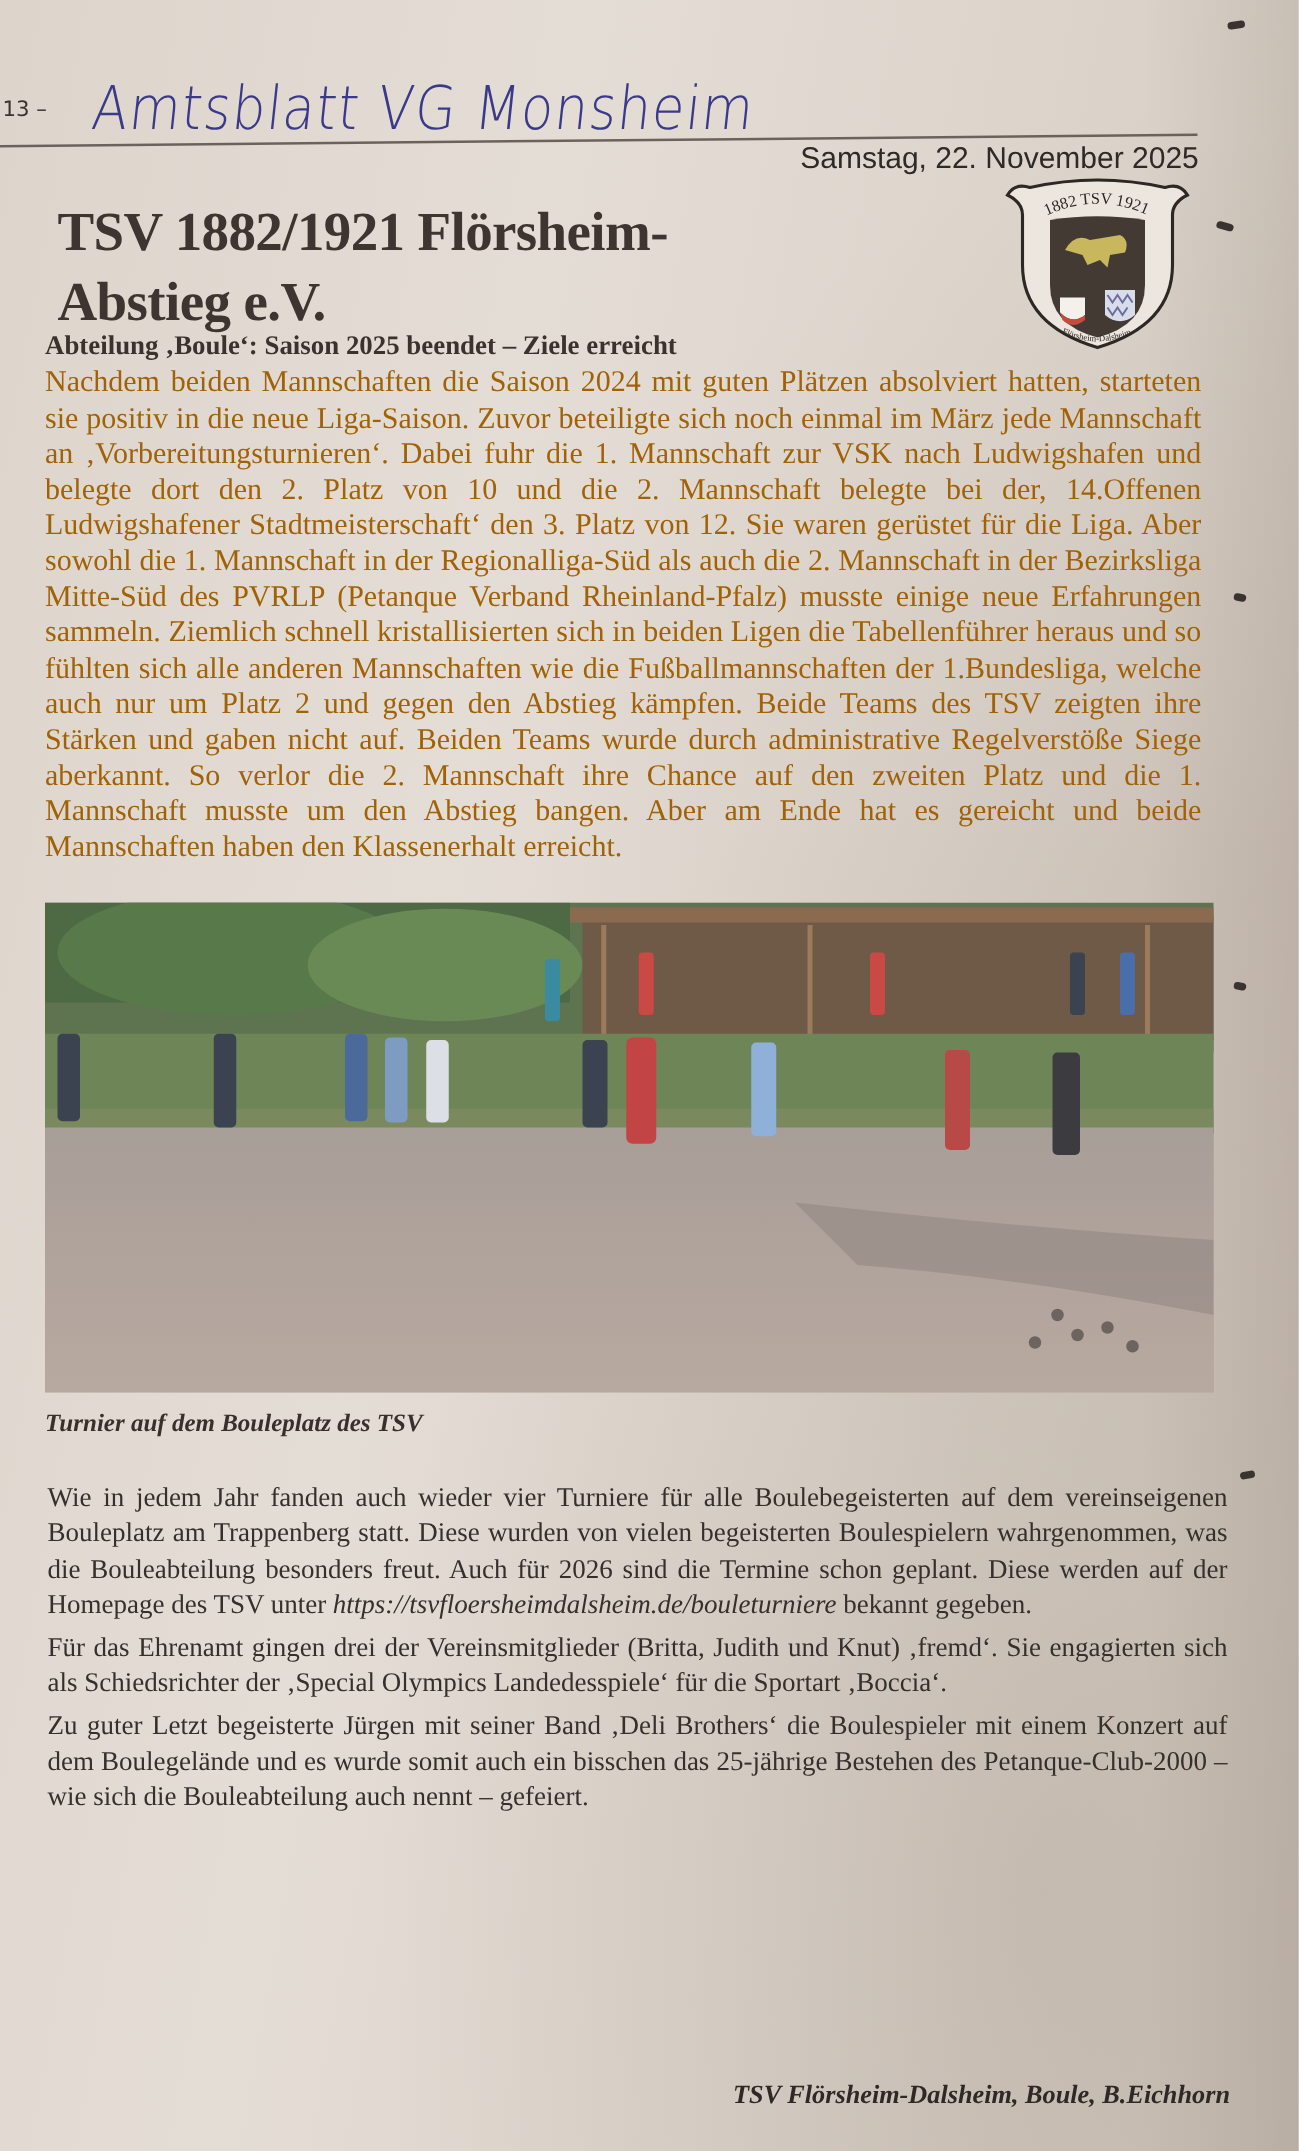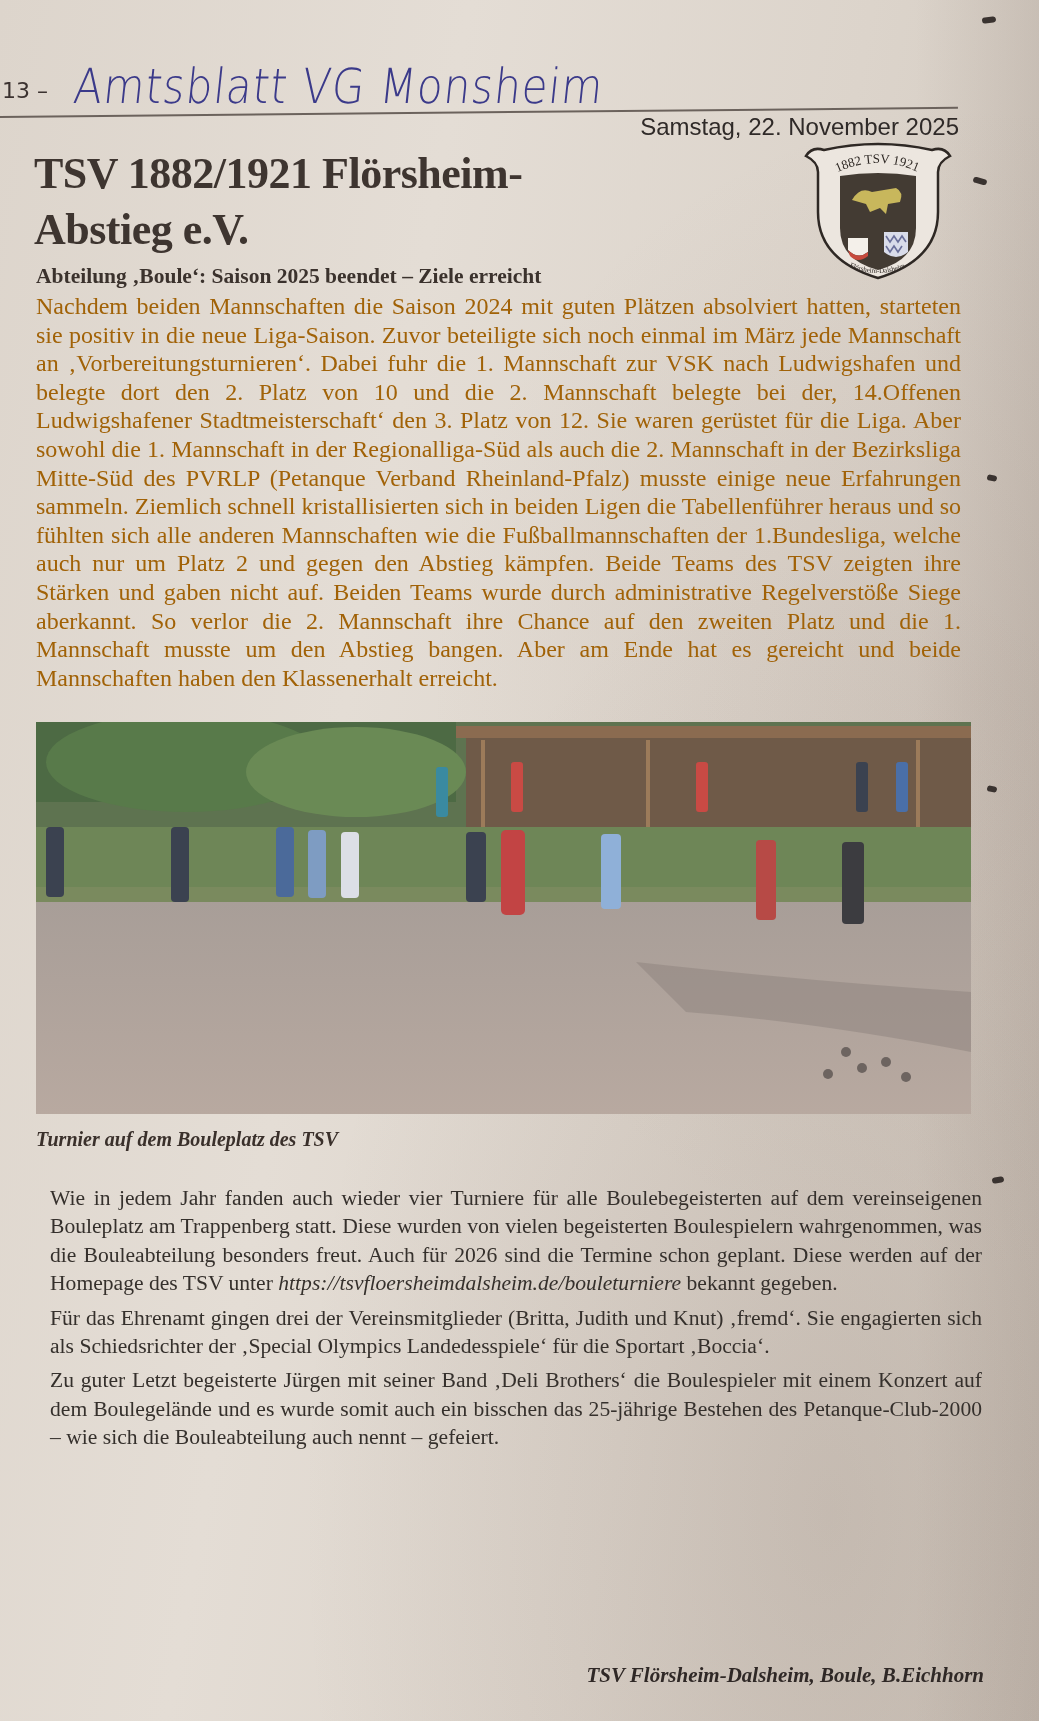--- a/index.html
+++ b/index.html
@@ -9,21 +9,21 @@
     font-family: "Liberation Serif", "DejaVu Serif", serif;
     color:#3a302b;
   }
   .paper-shade {
     position:absolute; left:0; top:0; width:1039px; height:1721px; pointer-events:none;
     background:
       radial-gradient(ellipse at 80% 88%, rgba(120,100,90,0.18), transparent 45%),
       radial-gradient(ellipse at 95% 40%, rgba(150,130,120,0.15), transparent 40%),
       linear-gradient(90deg, rgba(0,0,0,0) 88%, rgba(90,70,60,0.12) 100%);
   }
-  .page-num { position:absolute; left:2px; top:78px; font-family:"DejaVu Sans", sans-serif; font-size:22px; color:#3b3230; }
+  .page-num { position:absolute; left:2px; top:78px; font-family:"DejaVu Sans", sans-serif; font-size:17px; color:#3b3230; }
   .handwriting {
     position:absolute; left:74px; top:62px; font-family:"DejaVu Sans", sans-serif;
     font-size:42px; color:#3b3a8a; letter-spacing:1px; transform: skewX(-6deg) scaleY(1.15);
     font-weight:300;
   }
   .date { position:absolute; right:80px; top:66px; font-family:"Liberation Sans", sans-serif; font-size:24px; color:#2f2a28;margin-top:47px; }
   .rule { position:absolute; left:0; top:116px; width:958px; height:2px; background:#6b625c; transform: rotate(-0.55deg); transform-origin:left; }
 
   .title {
     position:absolute; left:34px; top:146px; width:640px;
@@ -41,21 +41,21 @@
   .photo {
     position:absolute; left:36px; top:722px; width:935px; height:392px; overflow:hidden;
     background: #b7a79c;
   }
   .caption { position:absolute; left:36px; top:1128px; font-style:italic; font-weight:bold; font-size:20px; color:#3a302b; }
 
   .body2 {
     position:absolute; left:34px; top:1184px; width:948px;
     font-size:21.6px; line-height:28.4px; color:#35302c;
   }
-  .body2 p { margin:0 0 6px 16px; text-align:justify; }
+  .body2 p { margin:0 0 6px 4px; text-align:justify; }
   .signature {
     position:absolute; right:55px; top:1663px; font-style:italic; font-weight:bold; font-size:21px; color:#2f2826;
   }
   .italic { font-style:italic; }
   .staple { position:absolute; width:14px; height:6px; background:#3a3330; border-radius:3px; }
 </style>
 </head>
 <body>
 
 <div class="paper-shade"></div>
@@ -67,21 +67,21 @@
 <div class="staple" style="left:992px;top:1177px;transform:rotate(-10deg);width:12px;"></div>
 
 <header>
   <div class="page-num">13 –</div>
   <div class="handwriting">Amtsblatt VG Monsheim</div>
   <div class="date">Samstag, 22. November 2025</div>
   <div class="rule"></div>
 </header>
 
 <article>
-  <h1 class="title" style="margin:0;">
+  <h1 class="title" style="margin:12px;">
     <span>TSV 1882/1921 Flörsheim-</span><br>
     <span>Abstieg e.V.</span>
   </h1>
 
   <div class="logo">
     <svg width="156" height="140" viewBox="0 0 156 140">
       <path d="M6 14 Q12 4 24 8 Q78 -4 132 8 Q144 4 150 14 Q138 20 138 30 L138 70 Q138 118 78 136 Q18 118 18 70 L18 30 Q18 20 6 14 Z" fill="#ece6df" stroke="#2e2824" stroke-width="2.5"></path>
       <path d="M40 34 Q78 28 116 34 L116 86 Q116 118 78 128 Q40 118 40 86 Z" fill="#433b33"></path>
       <path d="M52 58 Q60 44 72 50 L96 46 Q104 50 100 60 L88 62 L86 72 L80 66 L70 70 L66 62 Z" fill="#c8b75c"></path>
       <path d="M48 96 L68 96 L68 110 Q58 118 48 108 Z" fill="#f4f0ea"></path>

